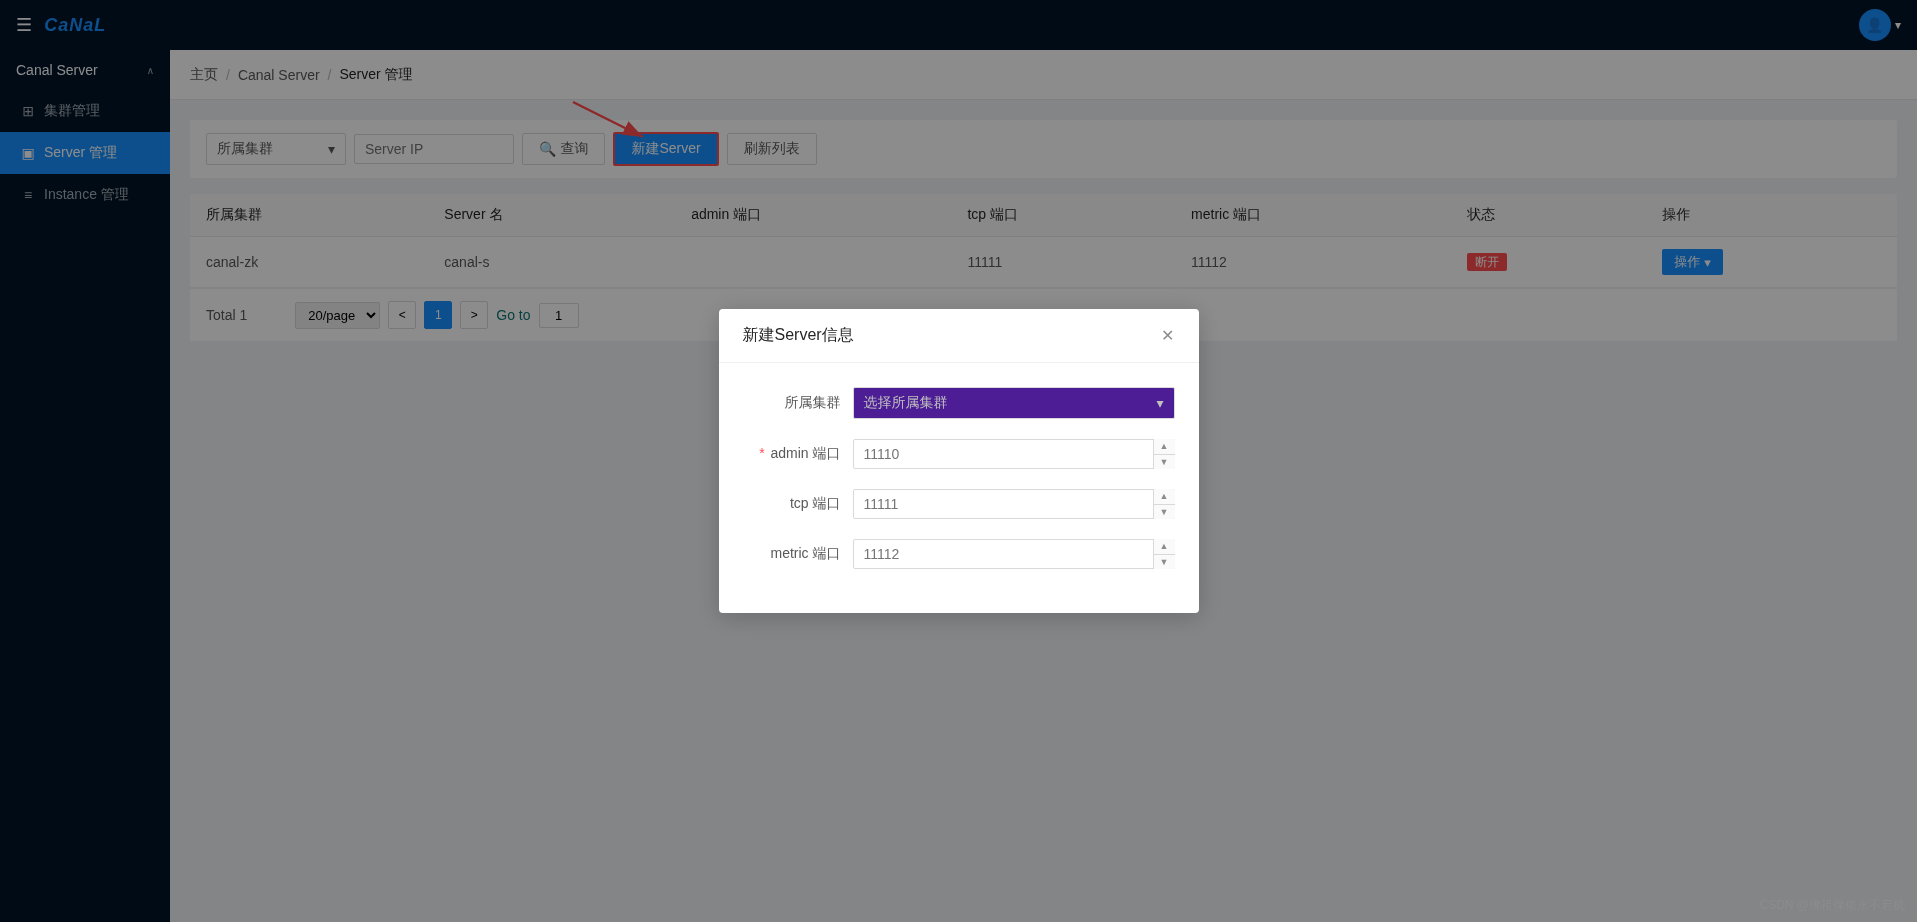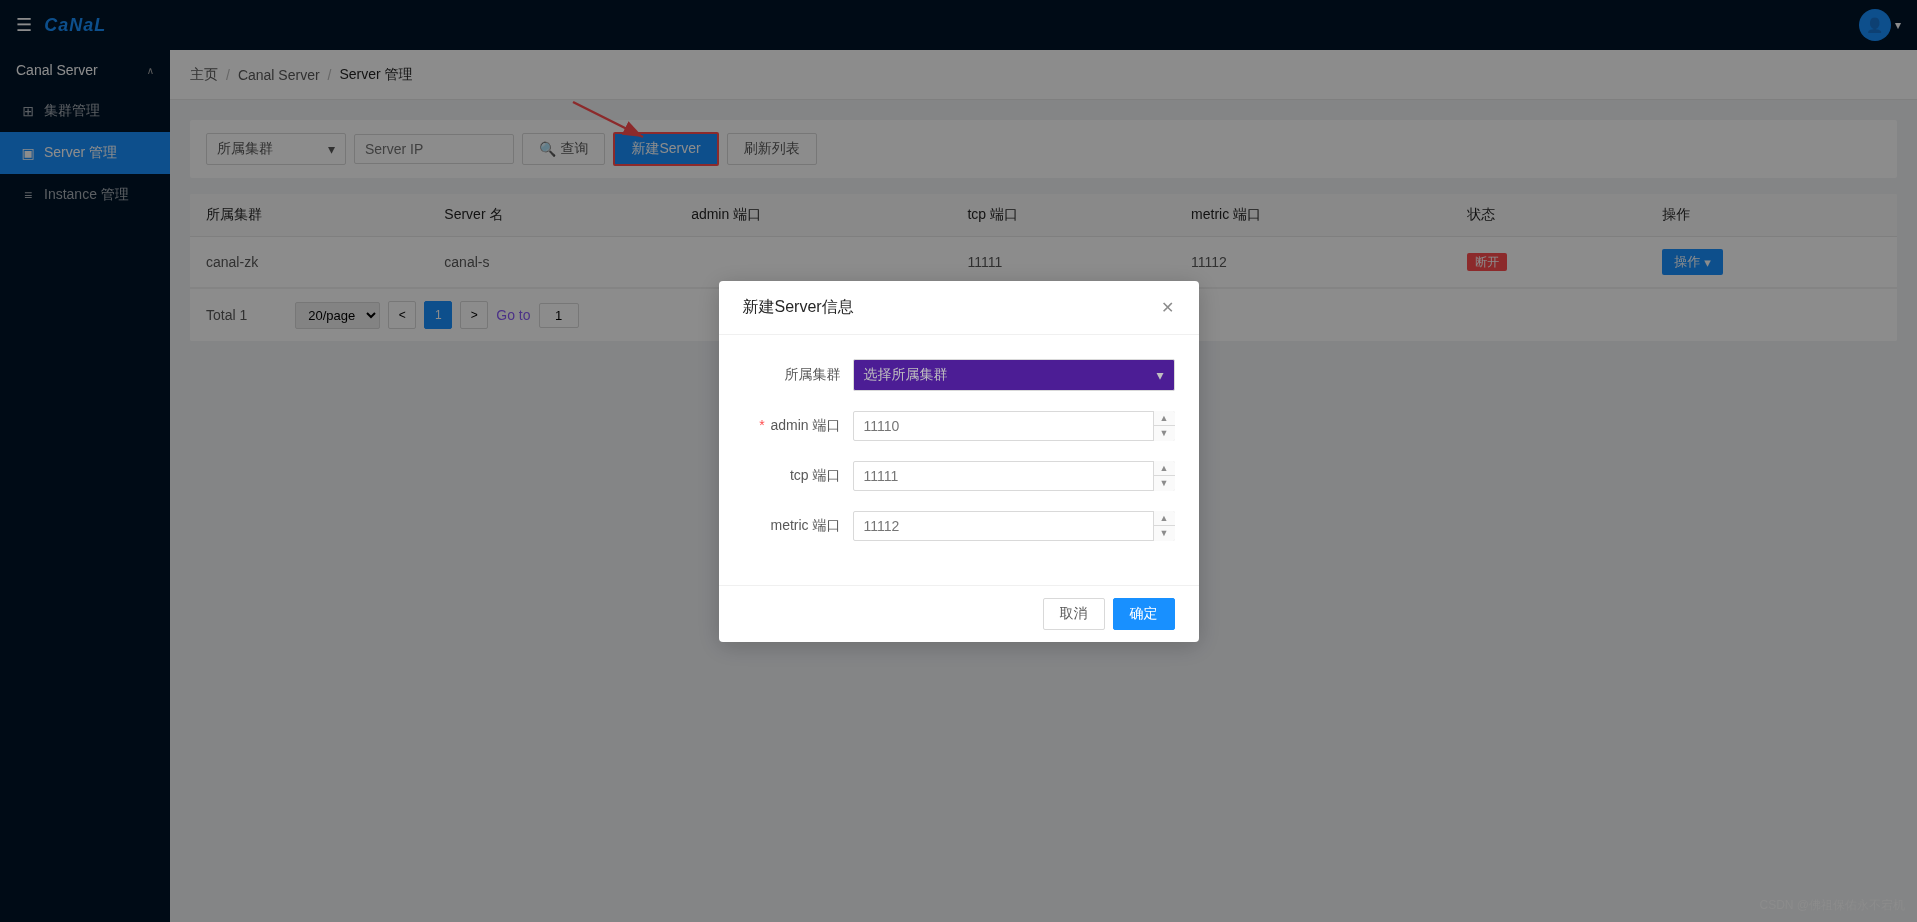--- a/index.html
+++ b/index.html
@@ -125,21 +125,21 @@
 
     .badge-off { background: #ff4d4f; color: #fff; padding: 2px 8px; border-radius: 2px; font-size: 12px; text-align: right; }
     .op-btn { background: #1890ff; color: #fff; border: none; padding: 4px 12px; border-radius: 2px; cursor: pointer; font-size: 13px; display: flex; align-items: center; gap: 4px; }
 
     
     .pagination { display: flex; align-items: center; gap: 8px; padding: 12px 16px; background: #fff; border-top: 1px solid #f0f0f0; }
     .pagination .total { color: #595959; }
     .page-size-select { padding: 4px 8px; border: 1px solid #d9d9d9; border-radius: 2px; font-size: 13px; margin-left: 40px; }
     .page-btn { width: 28px; height: 28px; border: 1px solid #d9d9d9; background: #fff; border-radius: 2px; cursor: pointer; display: flex; align-items: center; justify-content: center; font-size: 12px; }
     .page-btn.active { background: #1890ff; color: #fff; border-color: #1890ff; }
-    .goto-label { color: #8b5cf6; }
+    .goto-label { color: #0f766e; }
     .goto-input { width: 40px; padding: 4px 6px; border: 1px solid #d9d9d9; border-radius: 2px; text-align: center; font-size: 13px; }
 
     
     .overlay {
       position: fixed;
       top: 0; left: 0; right: 0; bottom: 0;
       background: rgba(0,0,0,0.45);
       z-index: 100;
       display: flex;
       align-items: center;
@@ -420,20 +420,16 @@
             <input class="number-input" type="text" placeholder="11112" style="">
             <div class="number-arrows">
               <div class="num-up">▲</div>
               <div class="num-down">▼</div>
             </div>
           </div>
         </div>
       </div>
 
     </div>
-    <div class="modal-footer">
-      <button class="btn btn-default">取消</button>
-      <button class="btn btn-primary">确定</button>
-    </div>
   </div>
 </div>
 
 <div class="watermark">CSDN @佛祖保佑永不宕机</div>
 
 </body></html>

